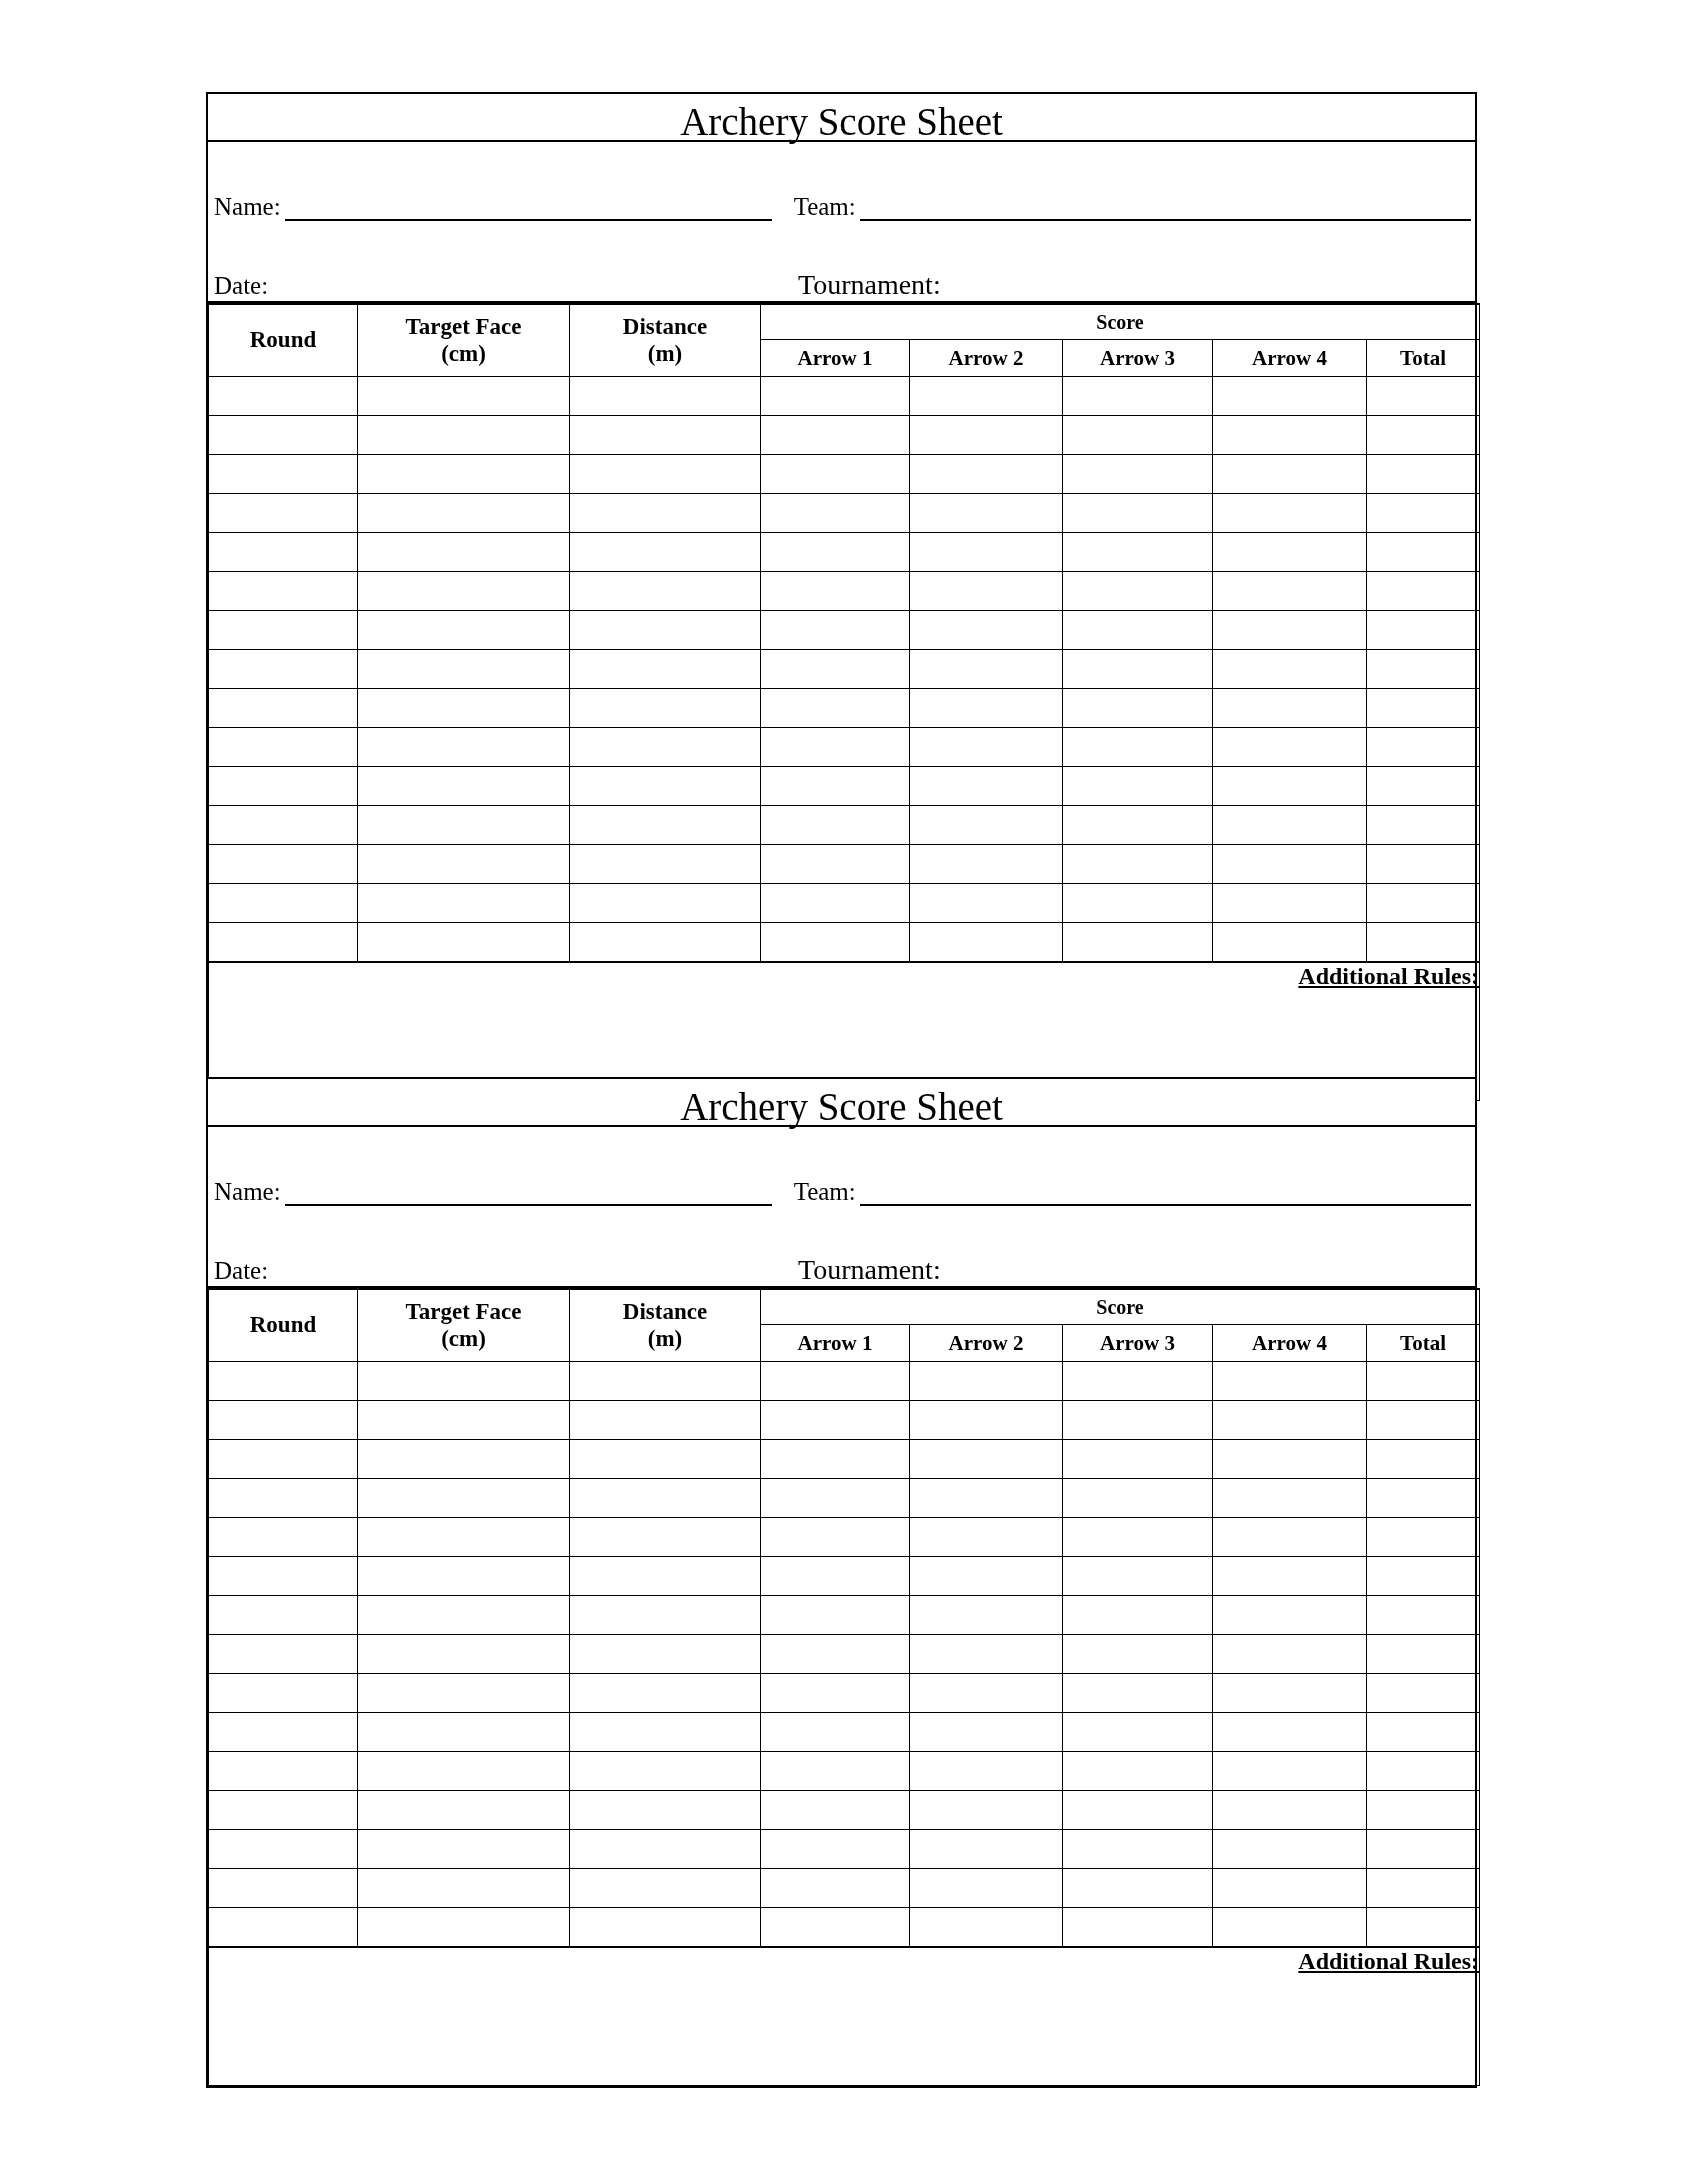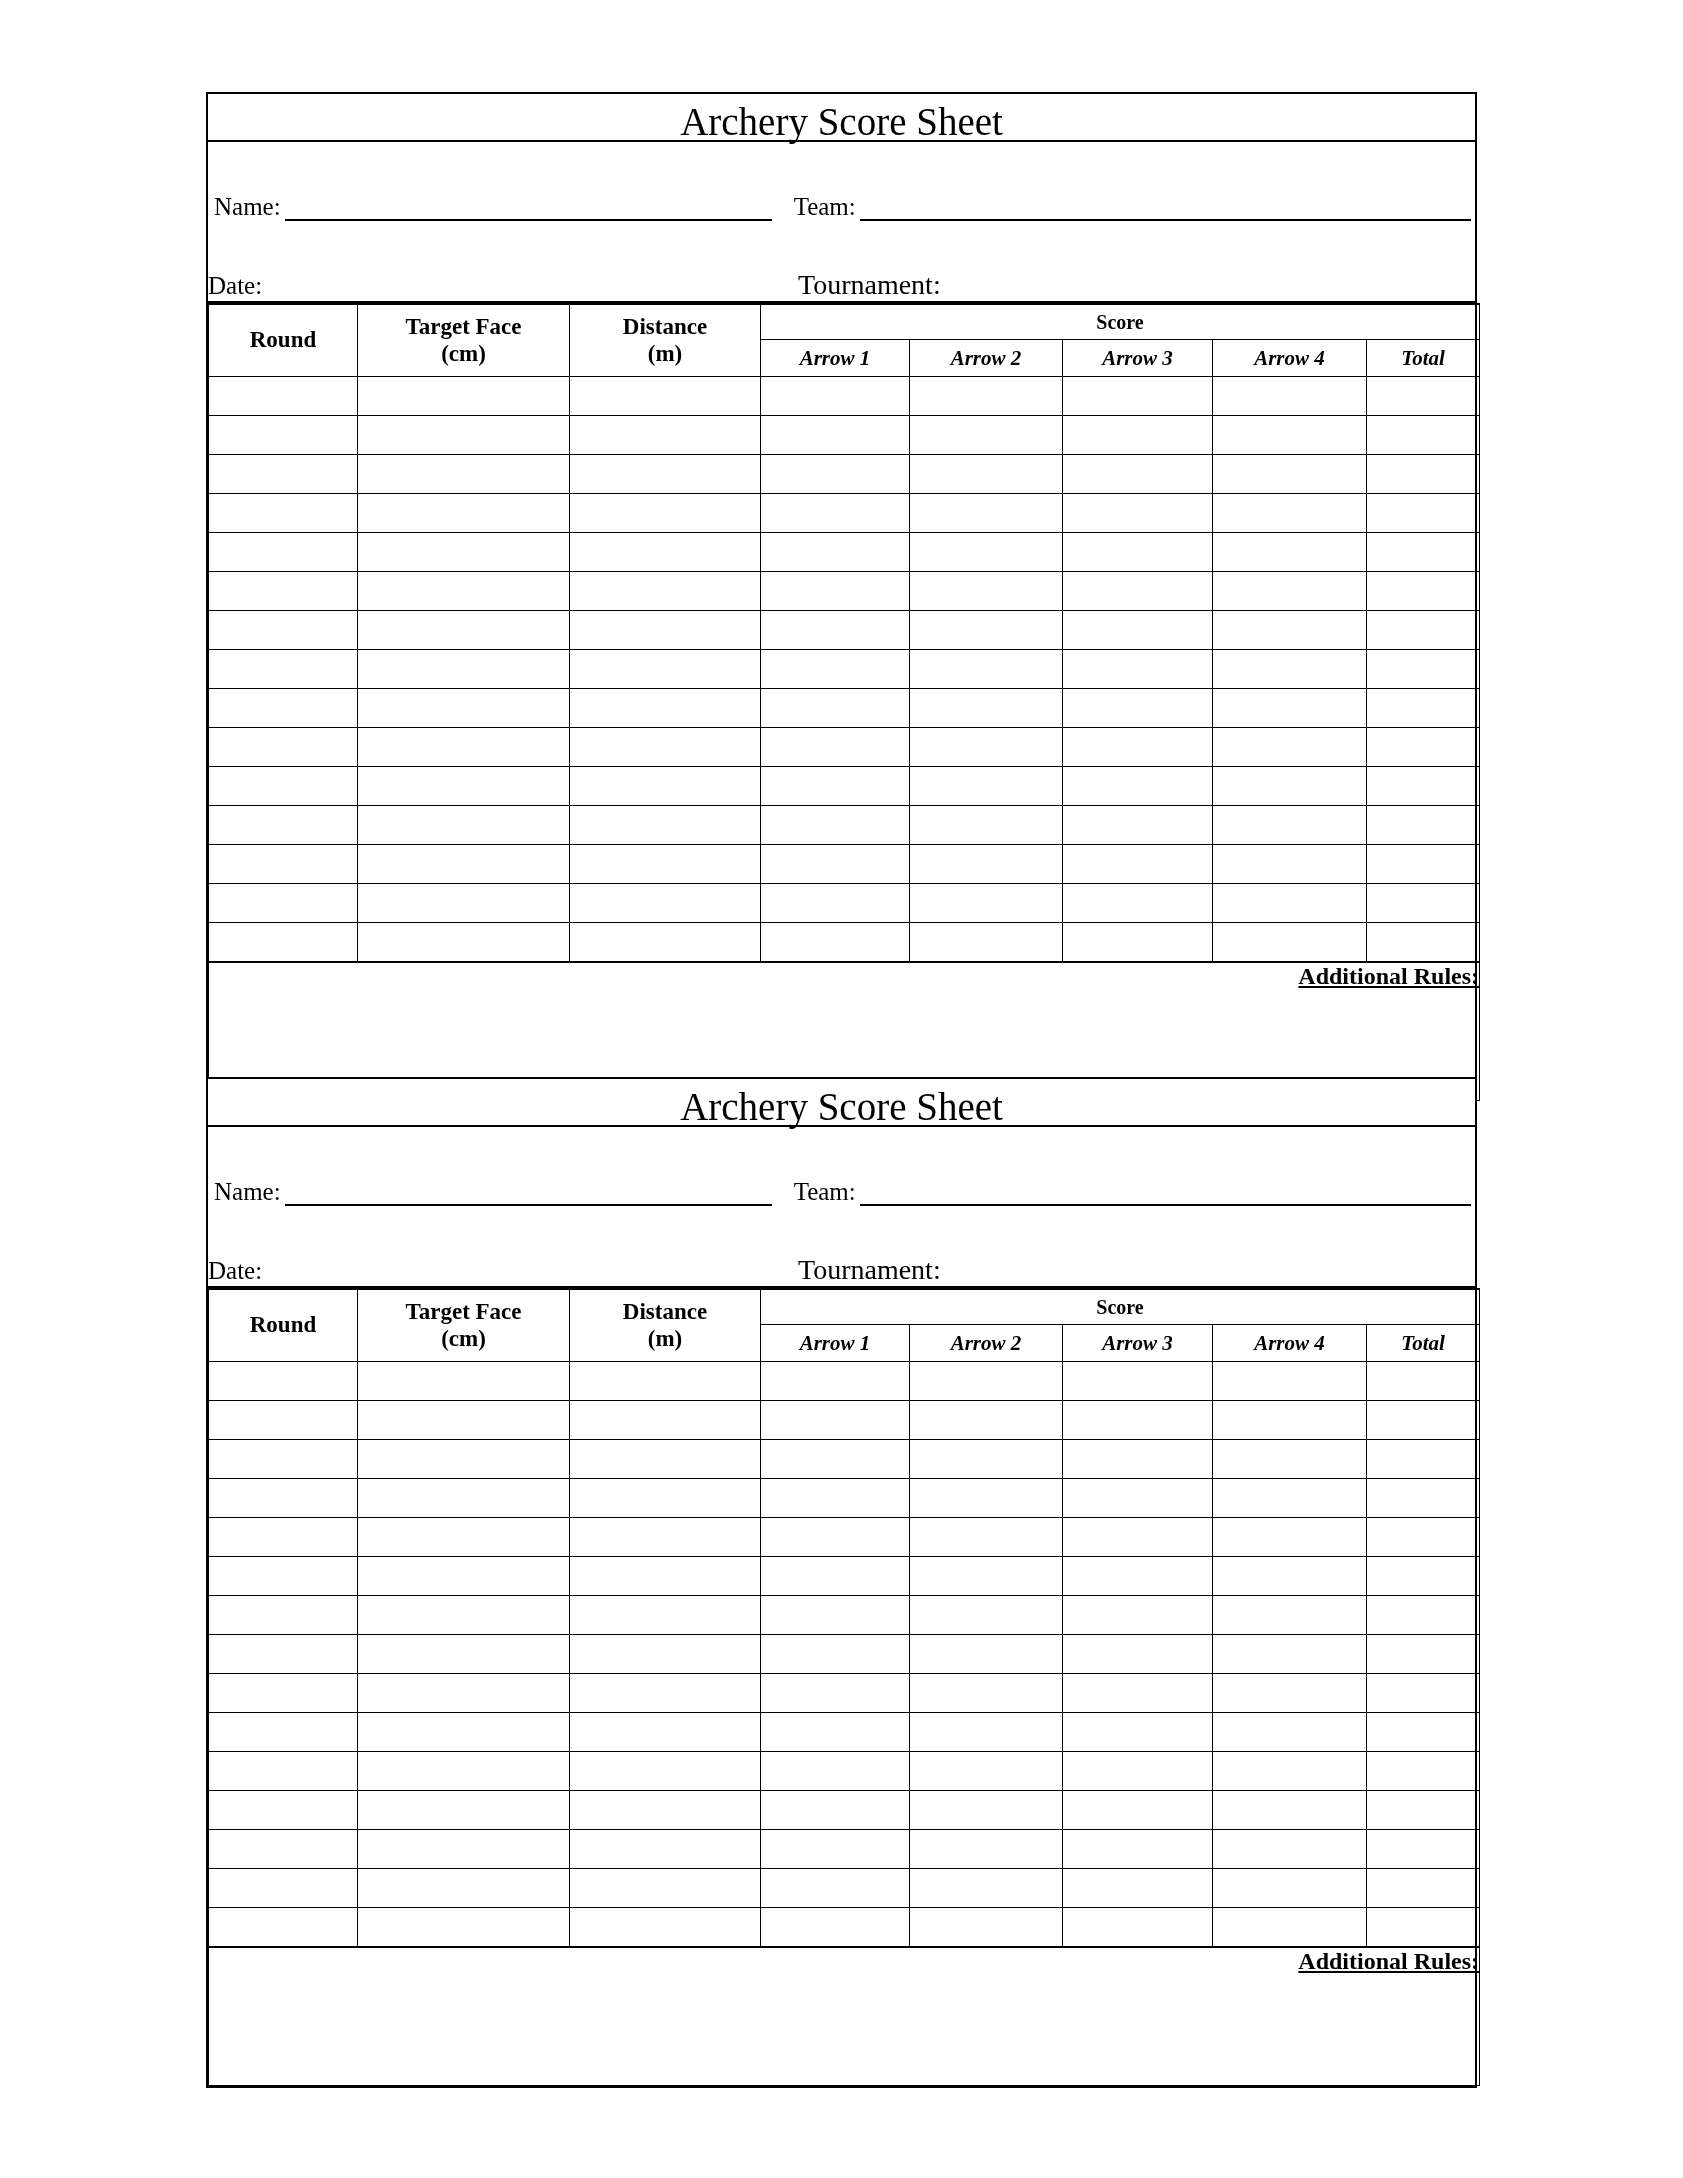--- a/index.html
+++ b/index.html
@@ -86,20 +86,21 @@
   .team-seg { flex: 1; }
 
   .row-date {
     height: 32px;
     display: flex;
     align-items: flex-end;
   }
   .date-label {
     font-size: 25px;
     line-height: 30px;
+    padding-left: 6px;
     white-space: nowrap;
   }
   .tourn-label {
     font-size: 28px;
     line-height: 30px;
     white-space: nowrap;
     position: absolute;
     left: 590px;
     bottom: 1px;
   }
@@ -132,21 +133,20 @@
     vertical-align: middle;
     height: 34px;
     border-top: 2px solid #000000 !important;
   }
   .hdr-sub {
     font-weight: bold;
     font-size: 21px;
     text-align: center;
     vertical-align: middle;
     height: 36px;
-    font-style: italic;
   }
   tr.data-row td {
     height: 38px;
   }
   tr.data-row.last-data td {
     border-bottom: 2px solid #000000;
   }
   td.rules-cell {
     height: 137px;
     vertical-align: top;

